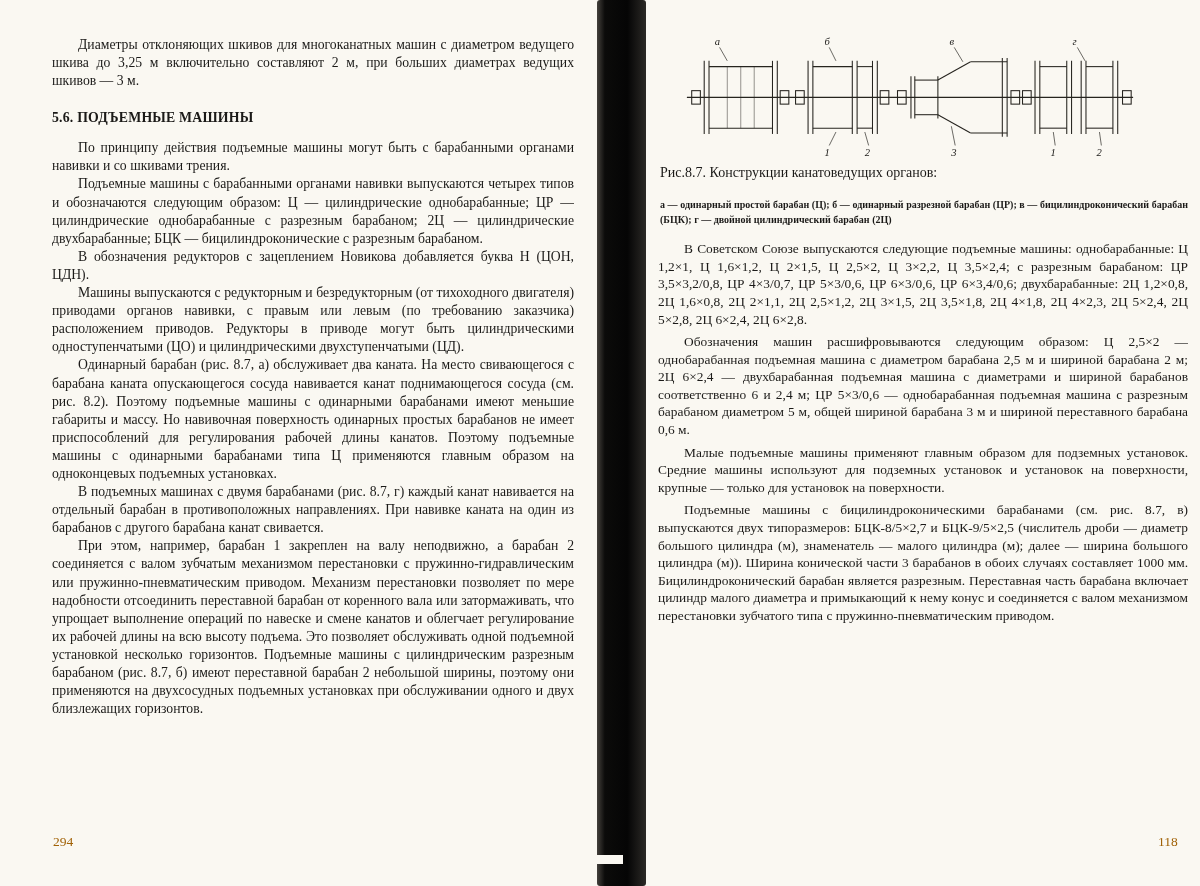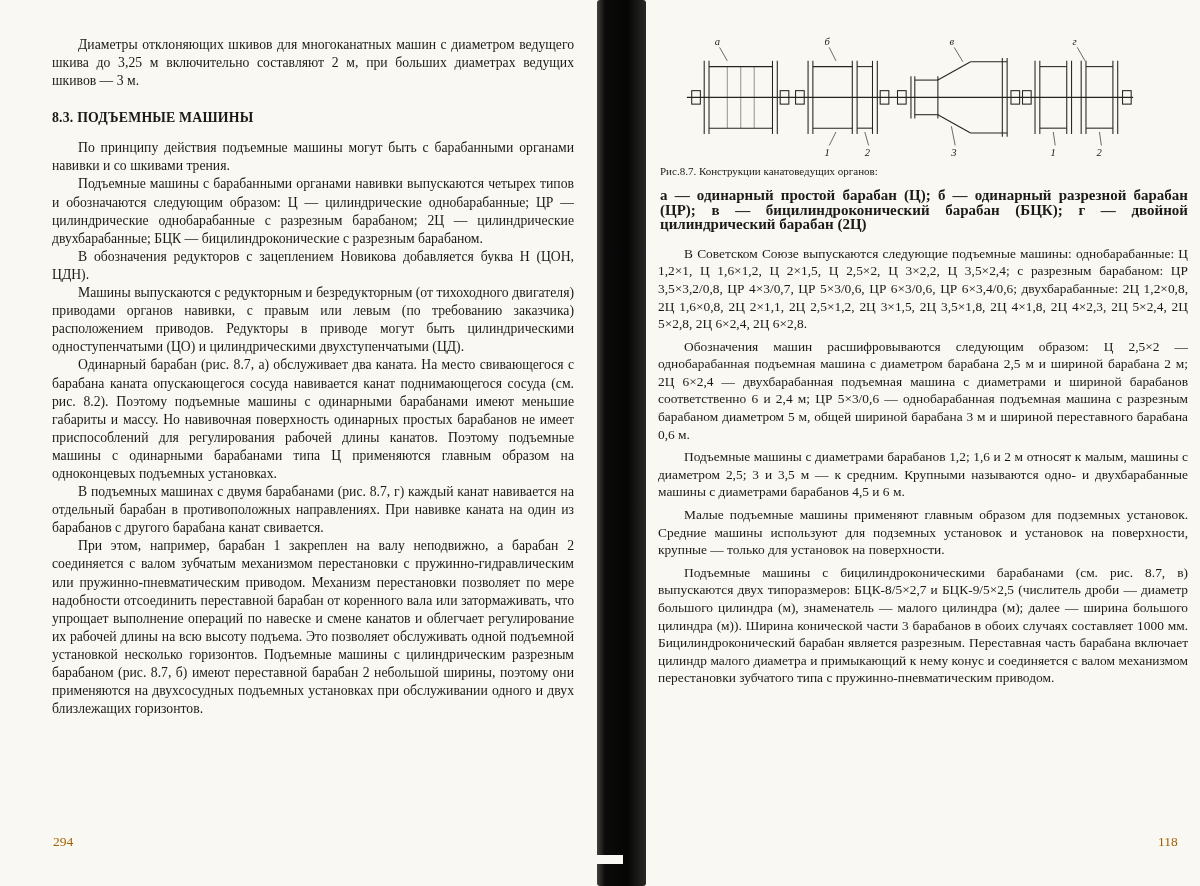--- a/index.html
+++ b/index.html
@@ -21,31 +21,31 @@
   .pagenum-right { left:1158px; top:834px; }
   .gutter {
     position:absolute; left:597px; top:0; width:49px; height:886px;
     background:linear-gradient(90deg,#44413c 0%,#0b0b0a 16%,#050505 62%,#2b2926 100%);
     border-radius:3px;
   }
   .gutter-notch { position:absolute; left:597px; top:855px; width:26px; height:9px; background:#faf8f2; }
   .figure { display:block; width:452px; height:auto; margin:4px 0 6px 26px; }
   .fig-text text { font-family:"Liberation Serif", serif; font-style:italic; font-size:11px; fill:#1b1a18; }
   .caption { margin:0 0 13px 2px; }
-  .cap-title { display:block; font-size:11px; margin-bottom:11px; }
-  .cap-body  { display:block; font-size:15px; line-height:14.6px; font-weight:600; text-align:justify; }
+  .cap-title { display:block; font-size:14px; margin-bottom:17px; }
+  .cap-body  { display:block; font-size:10px; line-height:14.6px; font-weight:600; text-align:justify; }
 </style>
 </head>
 <body>
 
 <div class="spread">
 
   <div class="page page-left">
     <p class="para">Диаметры отклоняющих шкивов для многоканатных машин с диаметром ведущего шкива до 3,25 м включительно составляют 2 м, при больших диаметрах ведущих шкивов — 3 м.</p>
-    <h3 class="heading">8.3. ПОДЪЕМНЫЕ МАШИНЫ</h3>
+    <h3 class="heading">5.6. ПОДЪЕМНЫЕ МАШИНЫ</h3>
     <p class="para">По принципу действия подъемные машины могут быть с барабанными органами навивки и со шкивами трения.</p>
     <p class="para">Подъемные машины с барабанными органами навивки выпускаются четырех типов и обозначаются следующим образом: Ц — цилиндрические однобарабанные; ЦР — цилиндрические однобарабанные с разрезным барабаном; 2Ц — цилиндрические двухбарабанные; БЦК — бицилиндроконические с разрезным барабаном.</p>
     <p class="para">В обозначения редукторов с зацеплением Новикова добавляется буква Н (ЦОН, ЦДН).</p>
     <p class="para">Машины выпускаются с редукторным и безредукторным (от тихоходного двигателя) приводами органов навивки, с правым или левым (по требованию заказчика) расположением приводов. Редукторы в приводе могут быть цилиндрическими одноступенчатыми (ЦО) и цилиндрическими двухступенчатыми (ЦД).</p>
     <p class="para">Одинарный барабан (рис. 8.7, а) обслуживает два каната. На место свивающегося с барабана каната опускающегося сосуда навивается канат поднимающегося сосуда (см. рис. 8.2). Поэтому подъемные машины с одинарными барабанами имеют меньшие габариты и массу. Но навивочная поверхность одинарных простых барабанов не имеет приспособлений для регулирования рабочей длины канатов. Поэтому подъемные машины с одинарными барабанами типа Ц применяются главным образом на одноконцевых подъемных установках.</p>
     <p class="para">В подъемных машинах с двумя барабанами (рис. 8.7, г) каждый канат навивается на отдельный барабан в противоположных направлениях. При навивке каната на один из барабанов с другого барабана канат свивается.</p>
     <p class="para">При этом, например, барабан 1 закреплен на валу неподвижно, а барабан 2 соединяется с валом зубчатым механизмом перестановки с пружинно-гидравлическим или пружинно-пневматическим приводом. Механизм перестановки позволяет по мере надобности отсоединить переставной барабан от коренного вала или затормаживать, что упрощает выполнение операций по навеске и смене канатов и облегчает регулирование их рабочей длины на всю высоту подъема. Это позволяет обслуживать одной подъемной установкой несколько горизонтов. Подъемные машины с цилиндрическим разрезным барабаном (рис. 8.7, б) имеют переставной барабан 2 небольшой ширины, поэтому они применяются на двухсосудных подъемных установках при обслуживании одного и двух близлежащих горизонтов.</p>
   </div>
 
   <div class="gutter"></div>
@@ -134,21 +134,20 @@
       </g>
     </svg>
 
     <div class="caption">
       <span class="cap-title">Рис.8.7. Конструкции канатоведущих органов:</span>
       <span class="cap-body">а — одинарный простой барабан (Ц); б — одинарный разрезной барабан (ЦР); в — бицилиндроконический барабан (БЦК); г — двойной цилиндрический барабан (2Ц)</span>
     </div>
 
     <p class="para">В Советском Союзе выпускаются следующие подъемные машины: однобарабанные: Ц 1,2×1, Ц 1,6×1,2, Ц 2×1,5, Ц 2,5×2, Ц 3×2,2, Ц 3,5×2,4; с разрезным барабаном: ЦР 3,5×3,2/0,8, ЦР 4×3/0,7, ЦР 5×3/0,6, ЦР 6×3/0,6, ЦР 6×3,4/0,6; двухбарабанные: 2Ц 1,2×0,8, 2Ц 1,6×0,8, 2Ц 2×1,1, 2Ц 2,5×1,2, 2Ц 3×1,5, 2Ц 3,5×1,8, 2Ц 4×1,8, 2Ц 4×2,3, 2Ц 5×2,4, 2Ц 5×2,8, 2Ц 6×2,4, 2Ц 6×2,8.</p>
     <p class="para">Обозначения машин расшифровываются следующим образом: Ц 2,5×2 — однобарабанная подъемная машина с диаметром барабана 2,5 м и шириной барабана 2 м; 2Ц 6×2,4 — двухбарабанная подъемная машина с диаметрами и шириной барабанов соответственно 6 и 2,4 м; ЦР 5×3/0,6 — однобарабанная подъемная машина с разрезным барабаном диаметром 5 м, общей шириной барабана 3 м и шириной переставного барабана 0,6 м.</p>
-    <p class="para">Подъемные машины с диаметрами барабанов 1,2; 1,6 и 2 м относят к малым, машины с диаметром 2,5; 3 и 3,5 м — к средним. Крупными называются одно- и двухбарабанные машины с диаметрами барабанов 4,5 и 6 м.</p>
     <p class="para">Малые подъемные машины применяют главным образом для подземных установок. Средние машины используют для подземных установок и установок на поверхности, крупные — только для установок на поверхности.</p>
     <p class="para">Подъемные машины с бицилиндроконическими барабанами (см. рис. 8.7, в) выпускаются двух типоразмеров: БЦК-8/5×2,7 и БЦК-9/5×2,5 (числитель дроби — диаметр большого цилиндра (м), знаменатель — малого цилиндра (м); далее — ширина большого цилиндра (м)). Ширина конической части 3 барабанов в обоих случаях составляет 1000 мм. Бицилиндроконический барабан является разрезным. Переставная часть барабана включает цилиндр малого диаметра и примыкающий к нему конус и соединяется с валом механизмом перестановки зубчатого типа с пружинно-пневматическим приводом.</p>
   </div>
 
   <div class="pagenum pagenum-left">294</div>
   <div class="pagenum pagenum-right">118</div>
 
 </div>
 
 </body></html>

